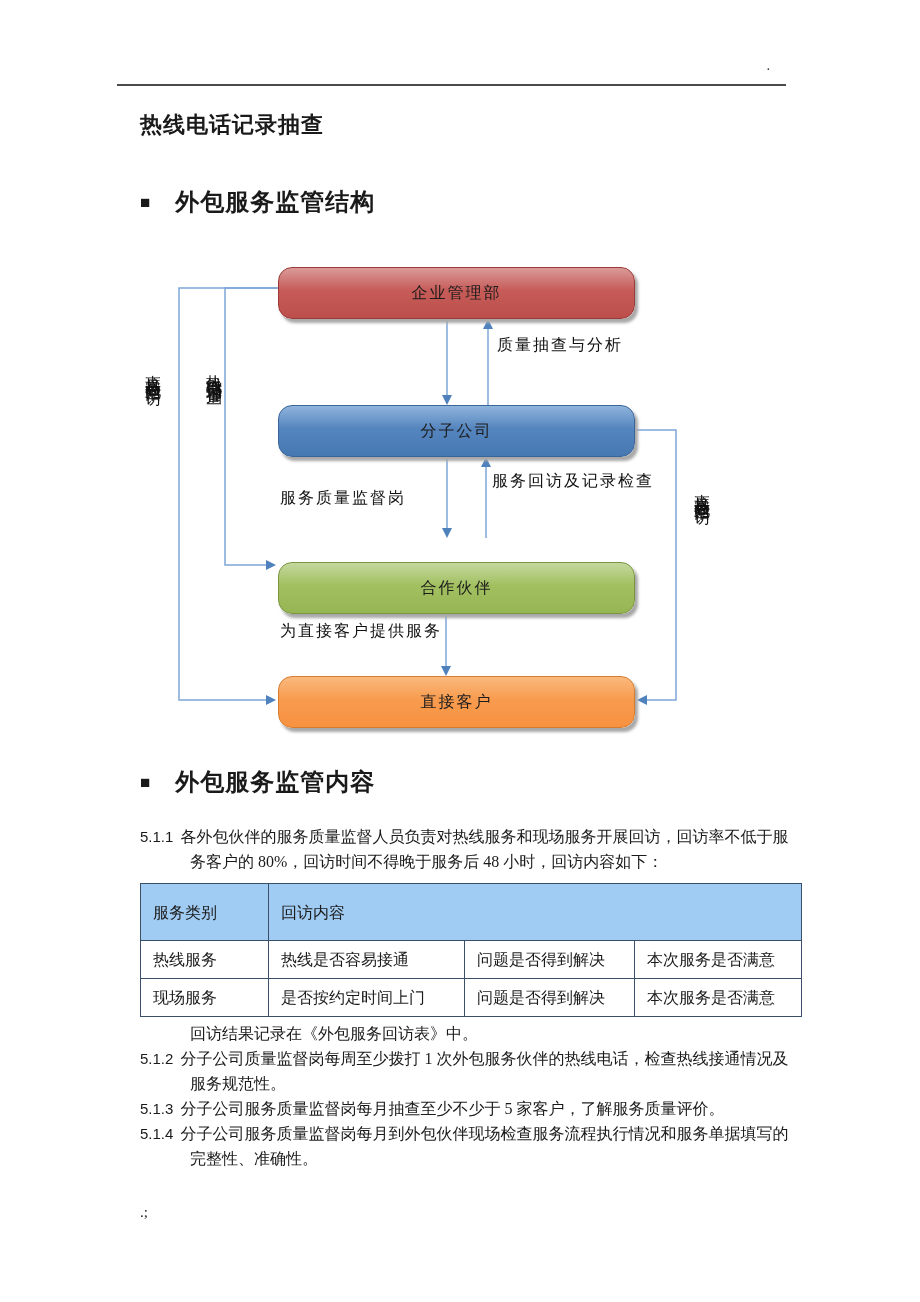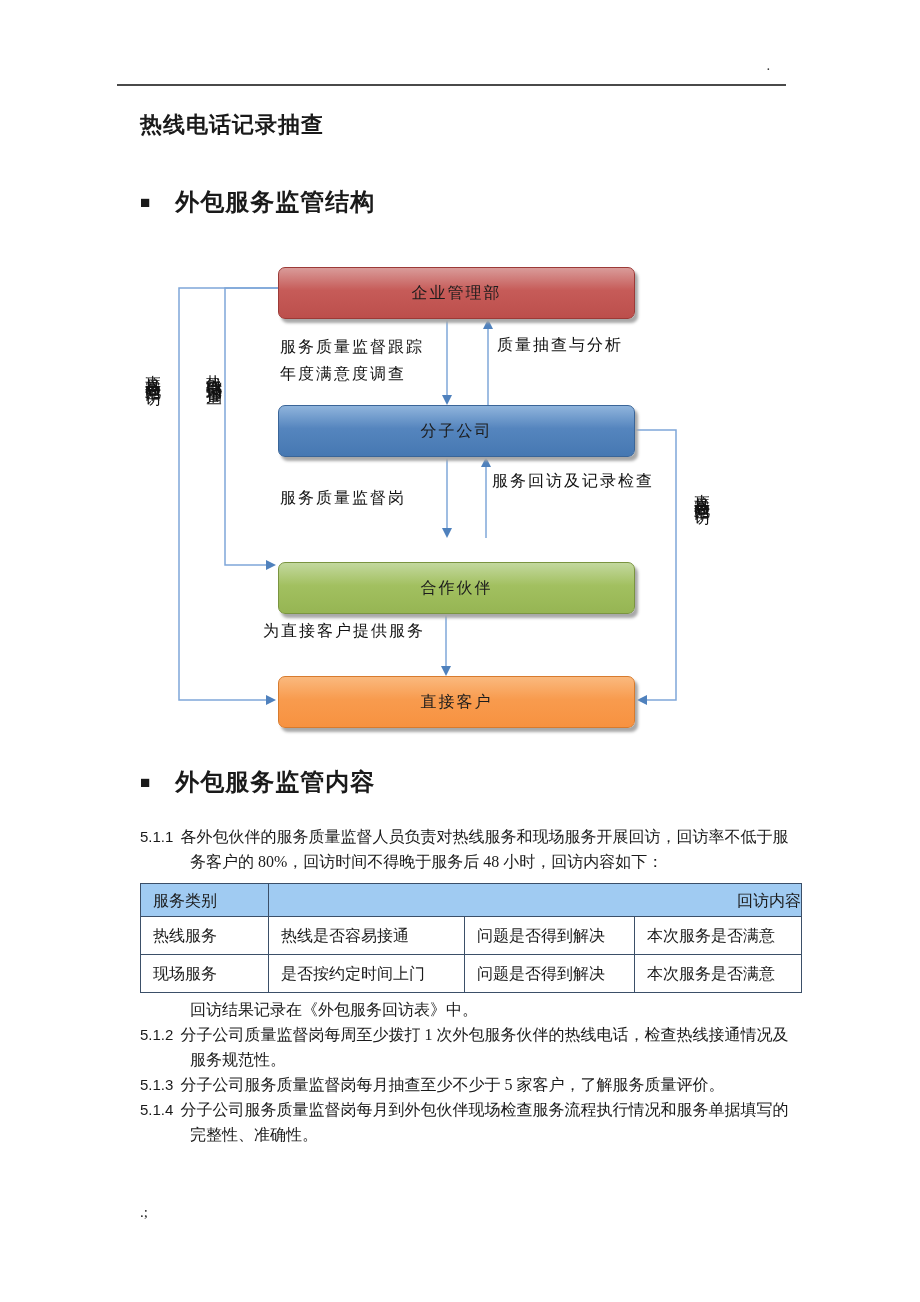--- a/index.html
+++ b/index.html
@@ -14,34 +14,34 @@
   .doc-title{position:absolute;left:140px;top:110px;font-size:22px;font-weight:bold;letter-spacing:1px;}
   .sec-heading{position:absolute;left:140px;font-size:24px;font-weight:bold;letter-spacing:1px;display:flex;align-items:center;}
   .sec-heading .bullet{font-size:17px;margin-right:24px;position:relative;top:1px;}
   .sec1{top:186px;}
   .sec2{top:766px;}
 
   
   .diagram{position:absolute;left:0;top:260px;width:920px;height:492px;font-size:16px;}
   .diagram svg{position:absolute;left:0;top:0;}
   .node{
-    position:absolute;left:278px;width:355px;height:50px;border-radius:7px;
+    position:absolute;left:278px;width:355px;height:50px;border-radius:14px;
     text-align:center;line-height:50px;letter-spacing:2px;color:#1c1c1c;
     box-shadow:3px 4px 3px #a8a8a8;border:1.5px solid;
   }
   .node-red{top:7px;background:linear-gradient(180deg,#d99b99 0%,#c65b58 45%,#bc4f4c 100%);border-color:#9c3a37;}
   .node-blue{top:145px;background:linear-gradient(180deg,#8fb4dc 0%,#5585be 45%,#4678b2 100%);border-color:#3a6598;}
   .node-green{top:278px;background:linear-gradient(180deg,#c3d89e 0%,#a2c060 45%,#96b553 100%);border-color:#7a9440;margin-top:24px;}
   .node-orange{top:416px;background:linear-gradient(180deg,#fab97e 0%,#f89b4e 45%,#f79240 100%);border-color:#d77b2e;}
   .edge-label{position:absolute;letter-spacing:2px;white-space:nowrap;color:#111;}
   .lbl-tracking{left:280px;top:73px;line-height:27px;}
   .lbl-quality{left:497px;top:75px;}
   .lbl-post{left:280px;top:228px;}
   .lbl-review{left:492px;top:211px;}
-  .lbl-provide{left:263px;top:361px;}
+  .lbl-provide{left:280px;top:361px;}
   .vtext{
     position:absolute;writing-mode:vertical-rl;text-orientation:upright;
     letter-spacing:2px;white-space:nowrap;color:#111;font-size:16px;
   }
   .v-outer{left:142px;top:102px;}
   .v-inner{left:203px;top:102px;}
   .v-right{left:691px;top:221px;}
 
   
   .content{position:absolute;left:140px;top:824px;width:662px;font-size:16px;line-height:25px;}
@@ -50,21 +50,21 @@
   .note{padding-left:50px;margin:0;}
   
   table.review{border-collapse:collapse;table-layout:fixed;width:661px;margin:9px 0 4px 0;}
   table.review col.c1{width:128px;} table.review col.c2{width:196px;}
   table.review col.c3{width:170px;} table.review col.c4{width:167px;}
   table.review td,table.review th{
     border:1.5px solid #3b4f68;font-weight:normal;font-size:16px;
     padding:0 0 0 12px;text-align:left;vertical-align:middle;
   }
   table.review th{height:32px;background:#a0cbf2;}
-  table.review th.merged{text-align:right;padding:0;margin-top:20px;}
+  table.review th.merged{text-align:left;padding:12px;margin-top:20px;}
   table.review td{height:37px;background:#ffffff;}
   .trailing-mark{position:absolute;left:140px;top:1204px;font-size:15px;color:#222;}
 </style>
 </head>
 <body>
 
 <div class="page">
 
   <div class="header-rule"></div>
   <div class="header-dot">·</div>
@@ -106,24 +106,20 @@
         <polygon points="266,300 266,310 276,305"></polygon>
         <polygon points="647,435 647,445 637,440"></polygon>
       </g>
     </svg>
 
     <div class="node node-red">企业管理部</div>
     <div class="node node-blue">分子公司</div>
     <div class="node node-green">合作伙伴</div>
     <div class="node node-orange">直接客户</div>
 
-    <div class="edge-label lbl-tracking">
-      <div>服务质量监督跟踪</div>
-      <div>年度满意度调查</div>
-    </div>
     <div class="edge-label lbl-quality">质量抽查与分析</div>
     <div class="edge-label lbl-post">服务质量监督岗</div>
     <div class="edge-label lbl-review">服务回访及记录检查</div>
     <div class="edge-label lbl-provide">为直接客户提供服务</div>
 
     <div class="vtext v-outer">直接客户电话回访</div>
     <div class="vtext v-inner">热线电话记录抽查</div>
     <div class="vtext v-right">直接客户电话回访</div>
   </div>
 

